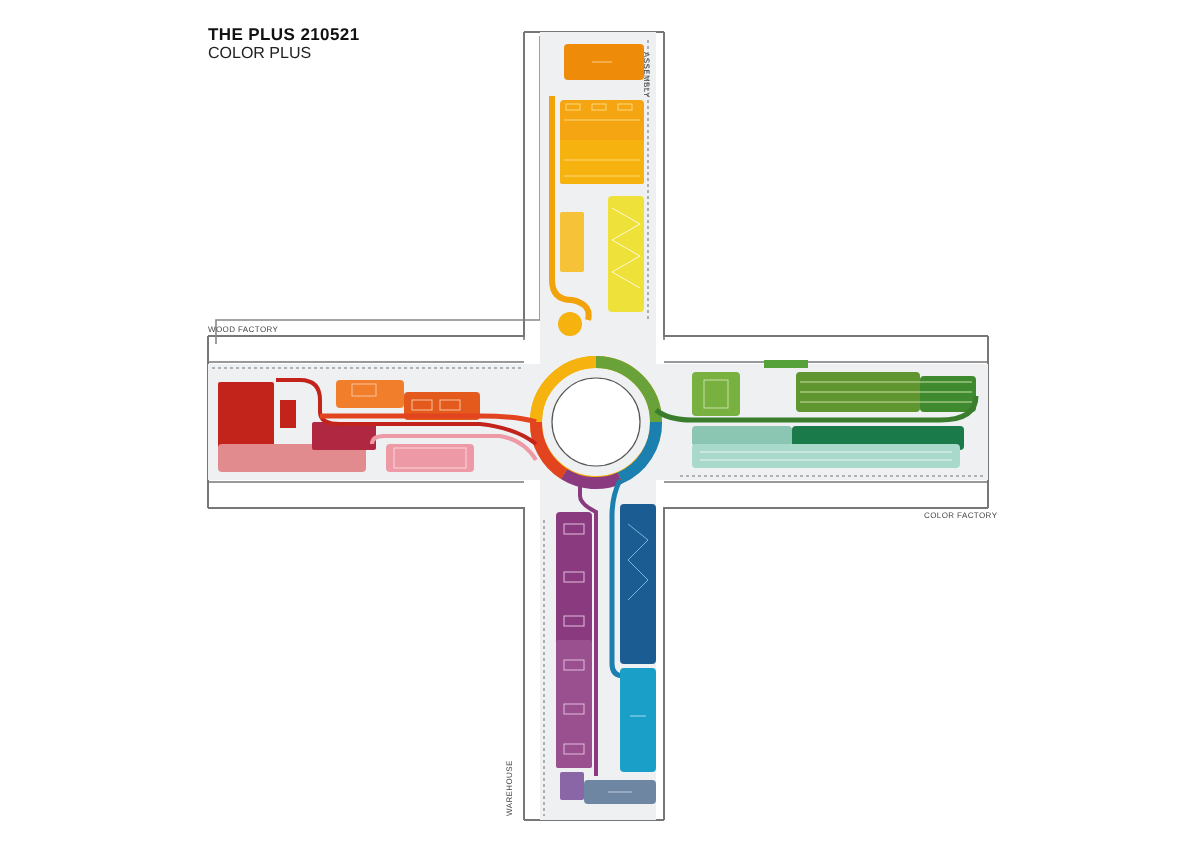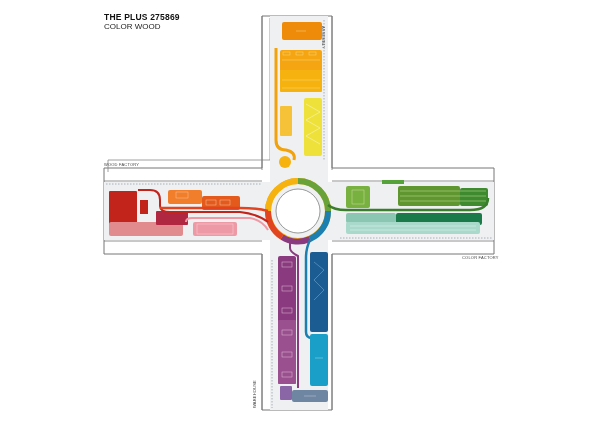--- a/index.html
+++ b/index.html
@@ -5,22 +5,22 @@
   html, body { margin:0; padding:0; background:#ffffff; }
   body { width:600px; height:424px; position:relative; overflow:hidden; font-family:"Liberation Sans", sans-serif; }
   .title { position:absolute; left:104px; top:12px; font-size:8.5px; font-weight:bold; color:#111; letter-spacing:0.2px; }
   .subtitle { position:absolute; left:104px; top:22px; font-size:8px; color:#222; }
   .lbl { position:absolute; font-size:4px; color:#444; letter-spacing:0.2px; white-space:nowrap; }
   svg { position:absolute; left:0; top:0; }
 </style>
 </head>
 <body>
 
-<div class="title">THE PLUS 275869</div>
-<div class="subtitle">COLOR WOOD</div>
+<div class="title">THE PLUS 210521</div>
+<div class="subtitle">COLOR PLUS</div>
 
 <svg width="600" height="424" viewBox="0 0 600 424">
   <defs>
     <linearGradient id="rbTop" x1="0" y1="0" x2="1" y2="1">
       <stop offset="0" stop-color="#f6b20e"></stop>
       <stop offset="1" stop-color="#ee8c0a"></stop>
     </linearGradient>
   </defs>
 
   <g fill="none" stroke="#777" stroke-width="1">

